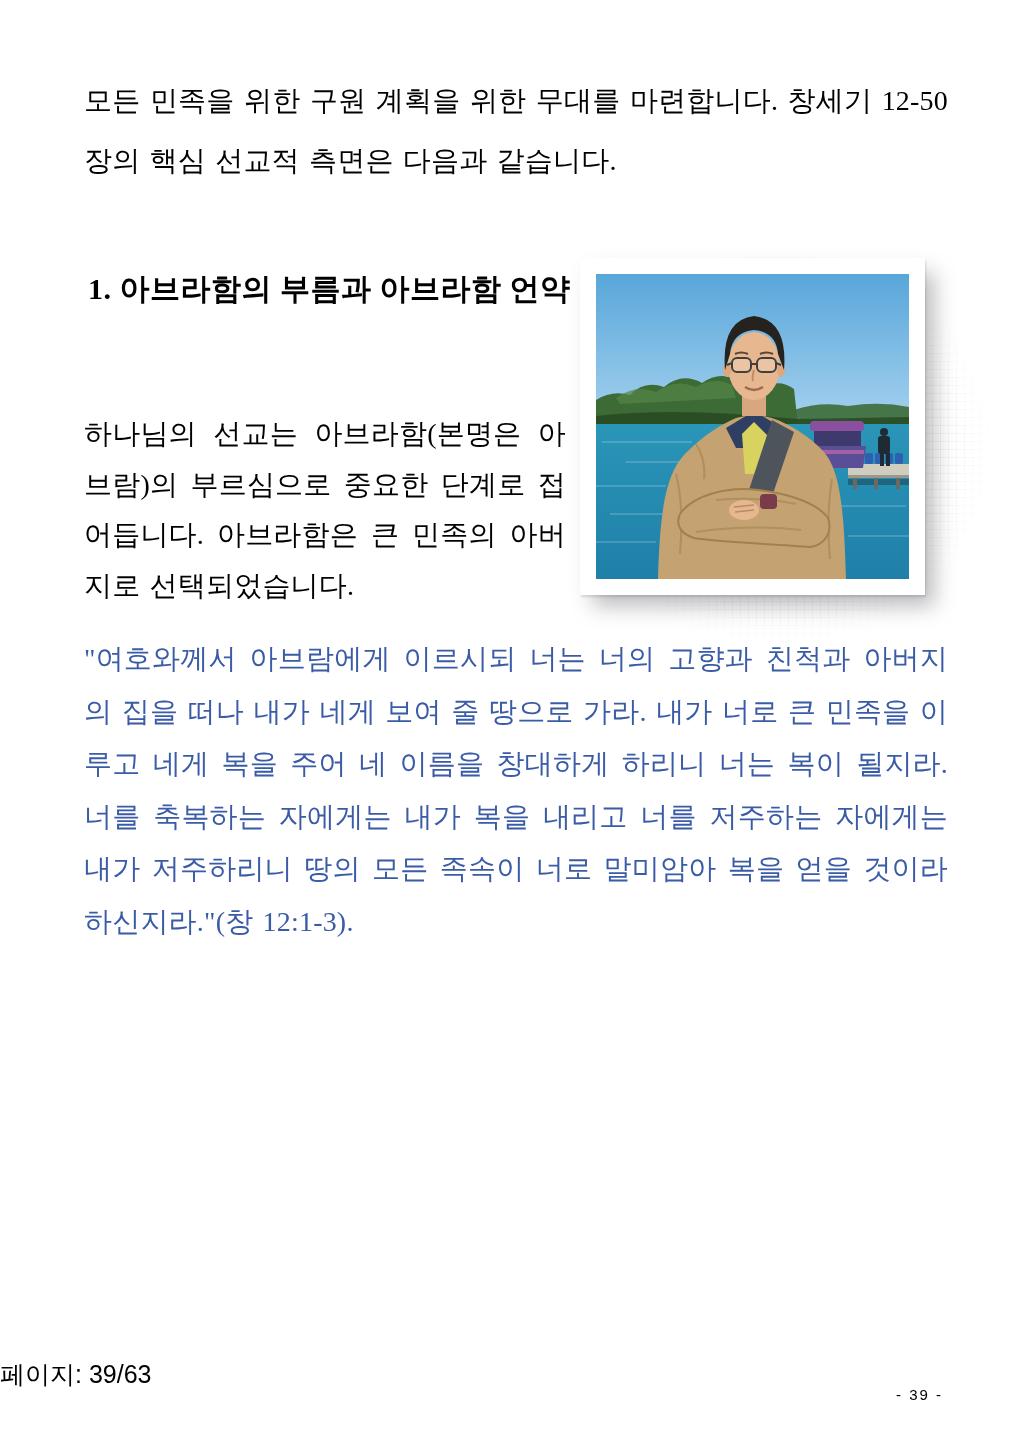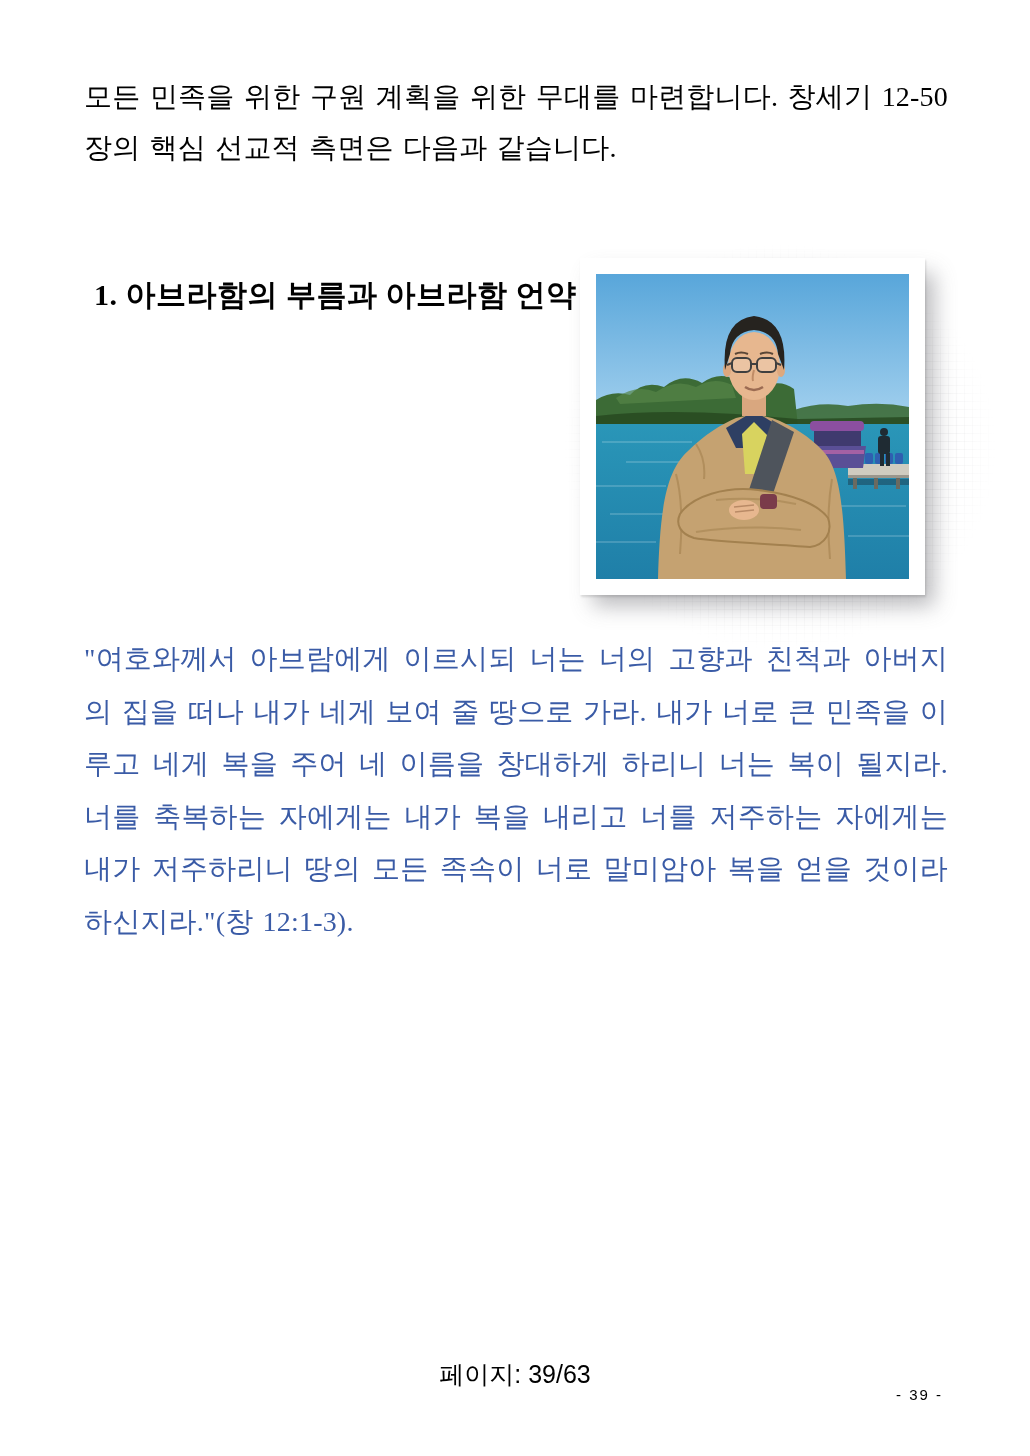--- a/index.html
+++ b/index.html
@@ -12,22 +12,22 @@
     overflow:hidden;
   }
   .para {
     position:absolute;
     margin:0;
     font-size:28px;
     text-align:justify;
     letter-spacing:0.2px;
     word-spacing:2px;
   }
-  #p-intro   { left:84px; top:71px;  width:864px; line-height:51px; }
-  #heading   { position:absolute; left:84px; top:265px; margin:10px;
+  #p-intro   { left:84px; top:71px;  width:864px; line-height:60px; }
+  #heading   { position:absolute; left:84px; top:265px; margin:4px;
                font-size:30px; font-weight:bold; letter-spacing:0.5px; }
   #p-body    { left:84px; top:409px; width:482px; line-height:50.5px; }
   #p-quote   { left:84px; top:633px; width:864px; line-height:52.5px;
                color:var(--quote-text,#3a5ba6); }
   #p-closing { left:84px; top:962px; width:864px; line-height:52px; }
 
   
   #photo-texture {
     position:absolute; left:564px; top:244px; width:432px; height:406px;
     background-image:
@@ -39,21 +39,21 @@
   #photo-frame {
     position:absolute; left:580px; top:258px; width:345px; height:337px;
     box-sizing:border-box; margin:0; padding:16px;
     background:var(--photo-frame,#ffffff);
     box-shadow: 1px 2px 2px rgba(0,0,0,0.12), 11px 13px 20px -2px rgba(105,105,110,0.45);
   }
   #photo-frame svg { display:block; width:313px; height:305px; }
 
   .footer-label {
     position:absolute; left:0; top:1358px; width:100%;
-    text-align:center; font-size:25px;
+    font-size:25px;
     font-family:"Liberation Sans","DejaVu Sans",sans-serif;
   }
   .page-number {
     position:absolute; right:87px; top:1386px;
     font-size:15px; letter-spacing:2px;
     font-family:"Liberation Sans","DejaVu Sans",sans-serif;
   }
 </style>
 </head>
 <body>
@@ -161,20 +161,21 @@
           <line x1="180" y1="89" x2="185" y2="91"></line>
         </g>
 
         <path stroke="#5a4636" stroke-width="2" fill="none" d="M139,80 Q145,77 152,80 M164,80 Q171,77 177,80"></path>
         <path stroke="#c08c66" stroke-width="2" fill="none" d="M158,96 Q156,103 157,107"></path>
         <path stroke="#9c6b52" stroke-width="2.5" fill="none" d="M149,113 Q158,119 167,113"></path>
       </g>
     </svg>
   </figure>
 
+  <p id="p-body" class="para">하나님의 선교는 아브라함(본명은 아브람)의 부르심으로 중요한 단계로 접어듭니다. 아브라함은 큰 민족의 아버지로 선택되었습니다.</p>
 
   <p id="p-quote" class="para">"여호와께서 아브람에게 이르시되 너는 너의 고향과 친척과 아버지의 집을 떠나 내가 네게 보여 줄 땅으로 가라. 내가 너로 큰 민족을 이루고 네게 복을 주어 네 이름을 창대하게 하리니 너는 복이 될지라. 너를 축복하는 자에게는 내가 복을 내리고 너를 저주하는 자에게는 내가 저주하리니 땅의 모든 족속이 너로 말미암아 복을 얻을 것이라 하신지라."(창 12:1-3).</p>
 
 
   <div class="footer-label">페이지: 39/63</div>
 
   <div class="page-number">- 39 -</div>
 
 </div>
 

